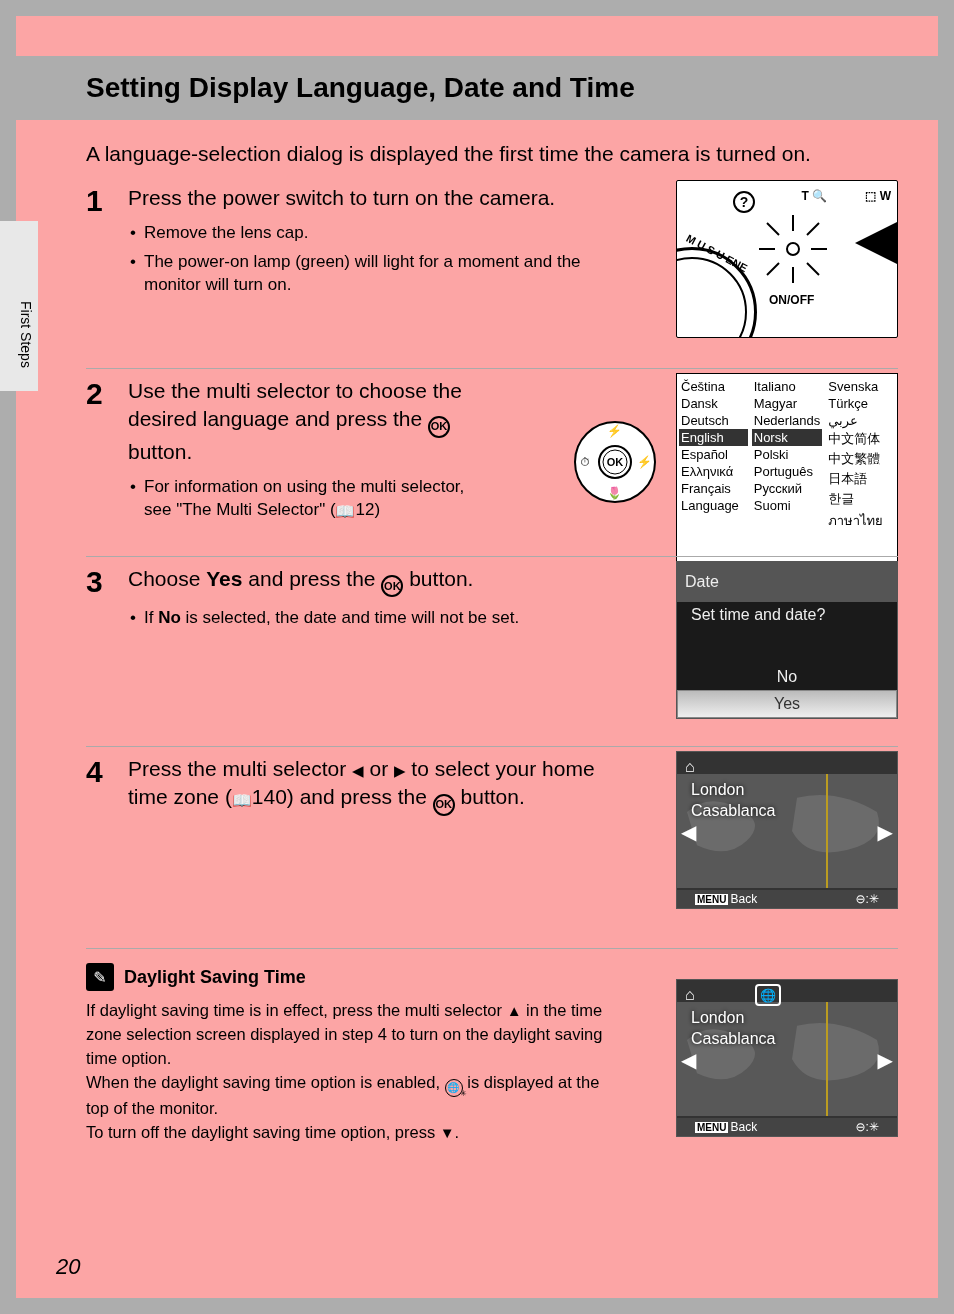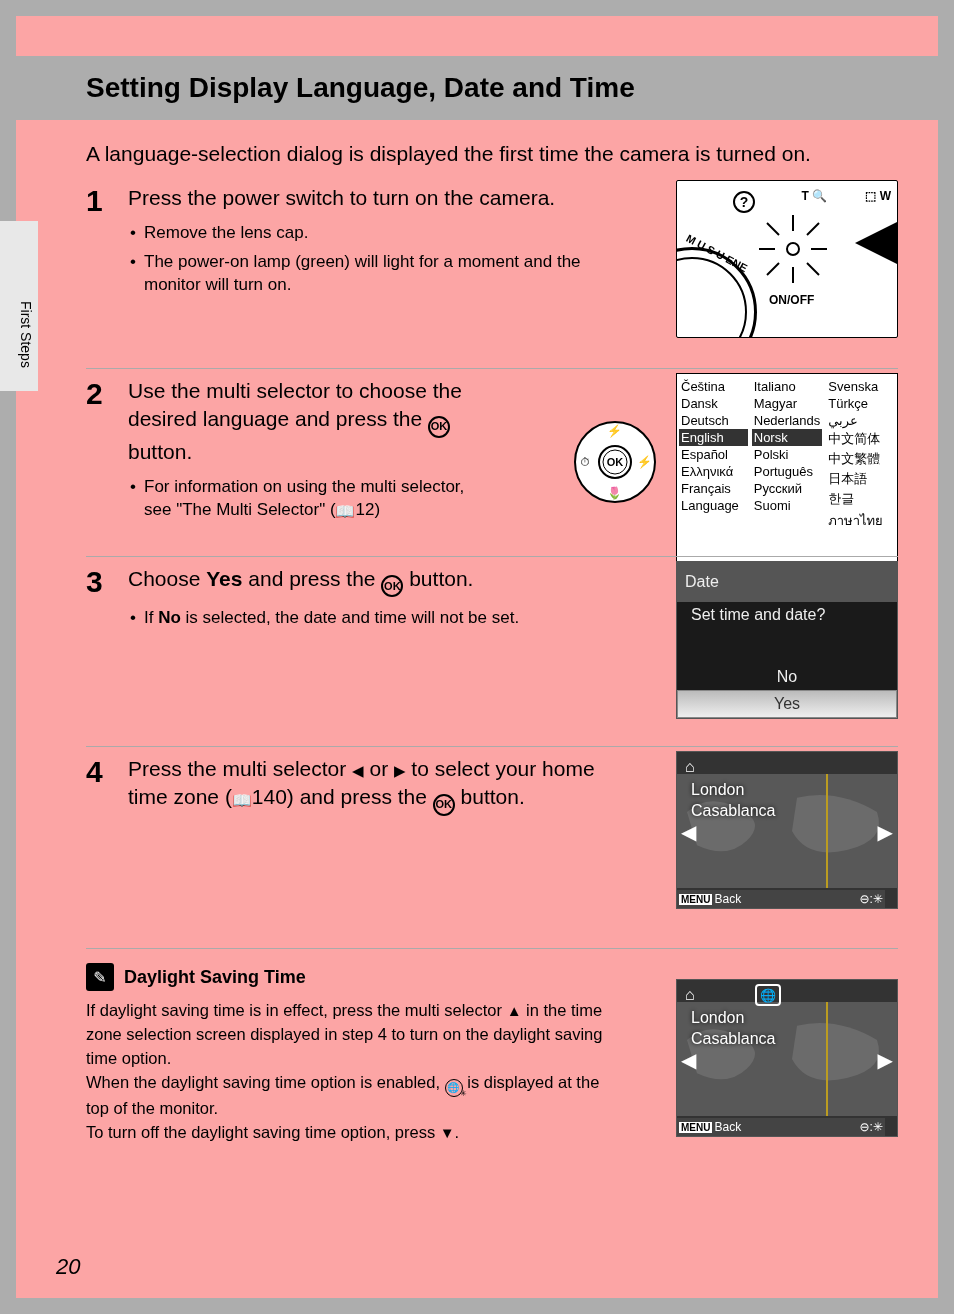--- a/index.html
+++ b/index.html
@@ -203,22 +203,22 @@
   .tz-panel .map{
     position:absolute; left:0; right:0; top:22px; bottom:20px;
     background:#555;
   }
   .tz-panel .map svg{width:100%;height:100%; opacity:0.6;}
   .tz-panel .arrow-l,.tz-panel .arrow-r{
     position:absolute; top:68px; font-size:20px;
   }
   .tz-panel .arrow-l{left:4px;} .tz-panel .arrow-r{right:4px;}
   .tz-panel .footer{
-    position:absolute; left:0;right:12px;bottom:0;
-    background:#444; padding:2px 2px; font-size:12px;
+    position:absolute; left:0;right:0;bottom:0;
+    background:#444; padding:2px 18px; font-size:12px;
     display:flex; justify-content:space-between;gap:48px;
   }
   .tz-panel .menu-tag{
     background:#fff;color:#000;font-weight:700;padding:0 2px;font-size:10px;
     margin-right:2px;
   }
 
   
   .dst-section{
     border-top:1px solid #aaa; padding-top:14px;

